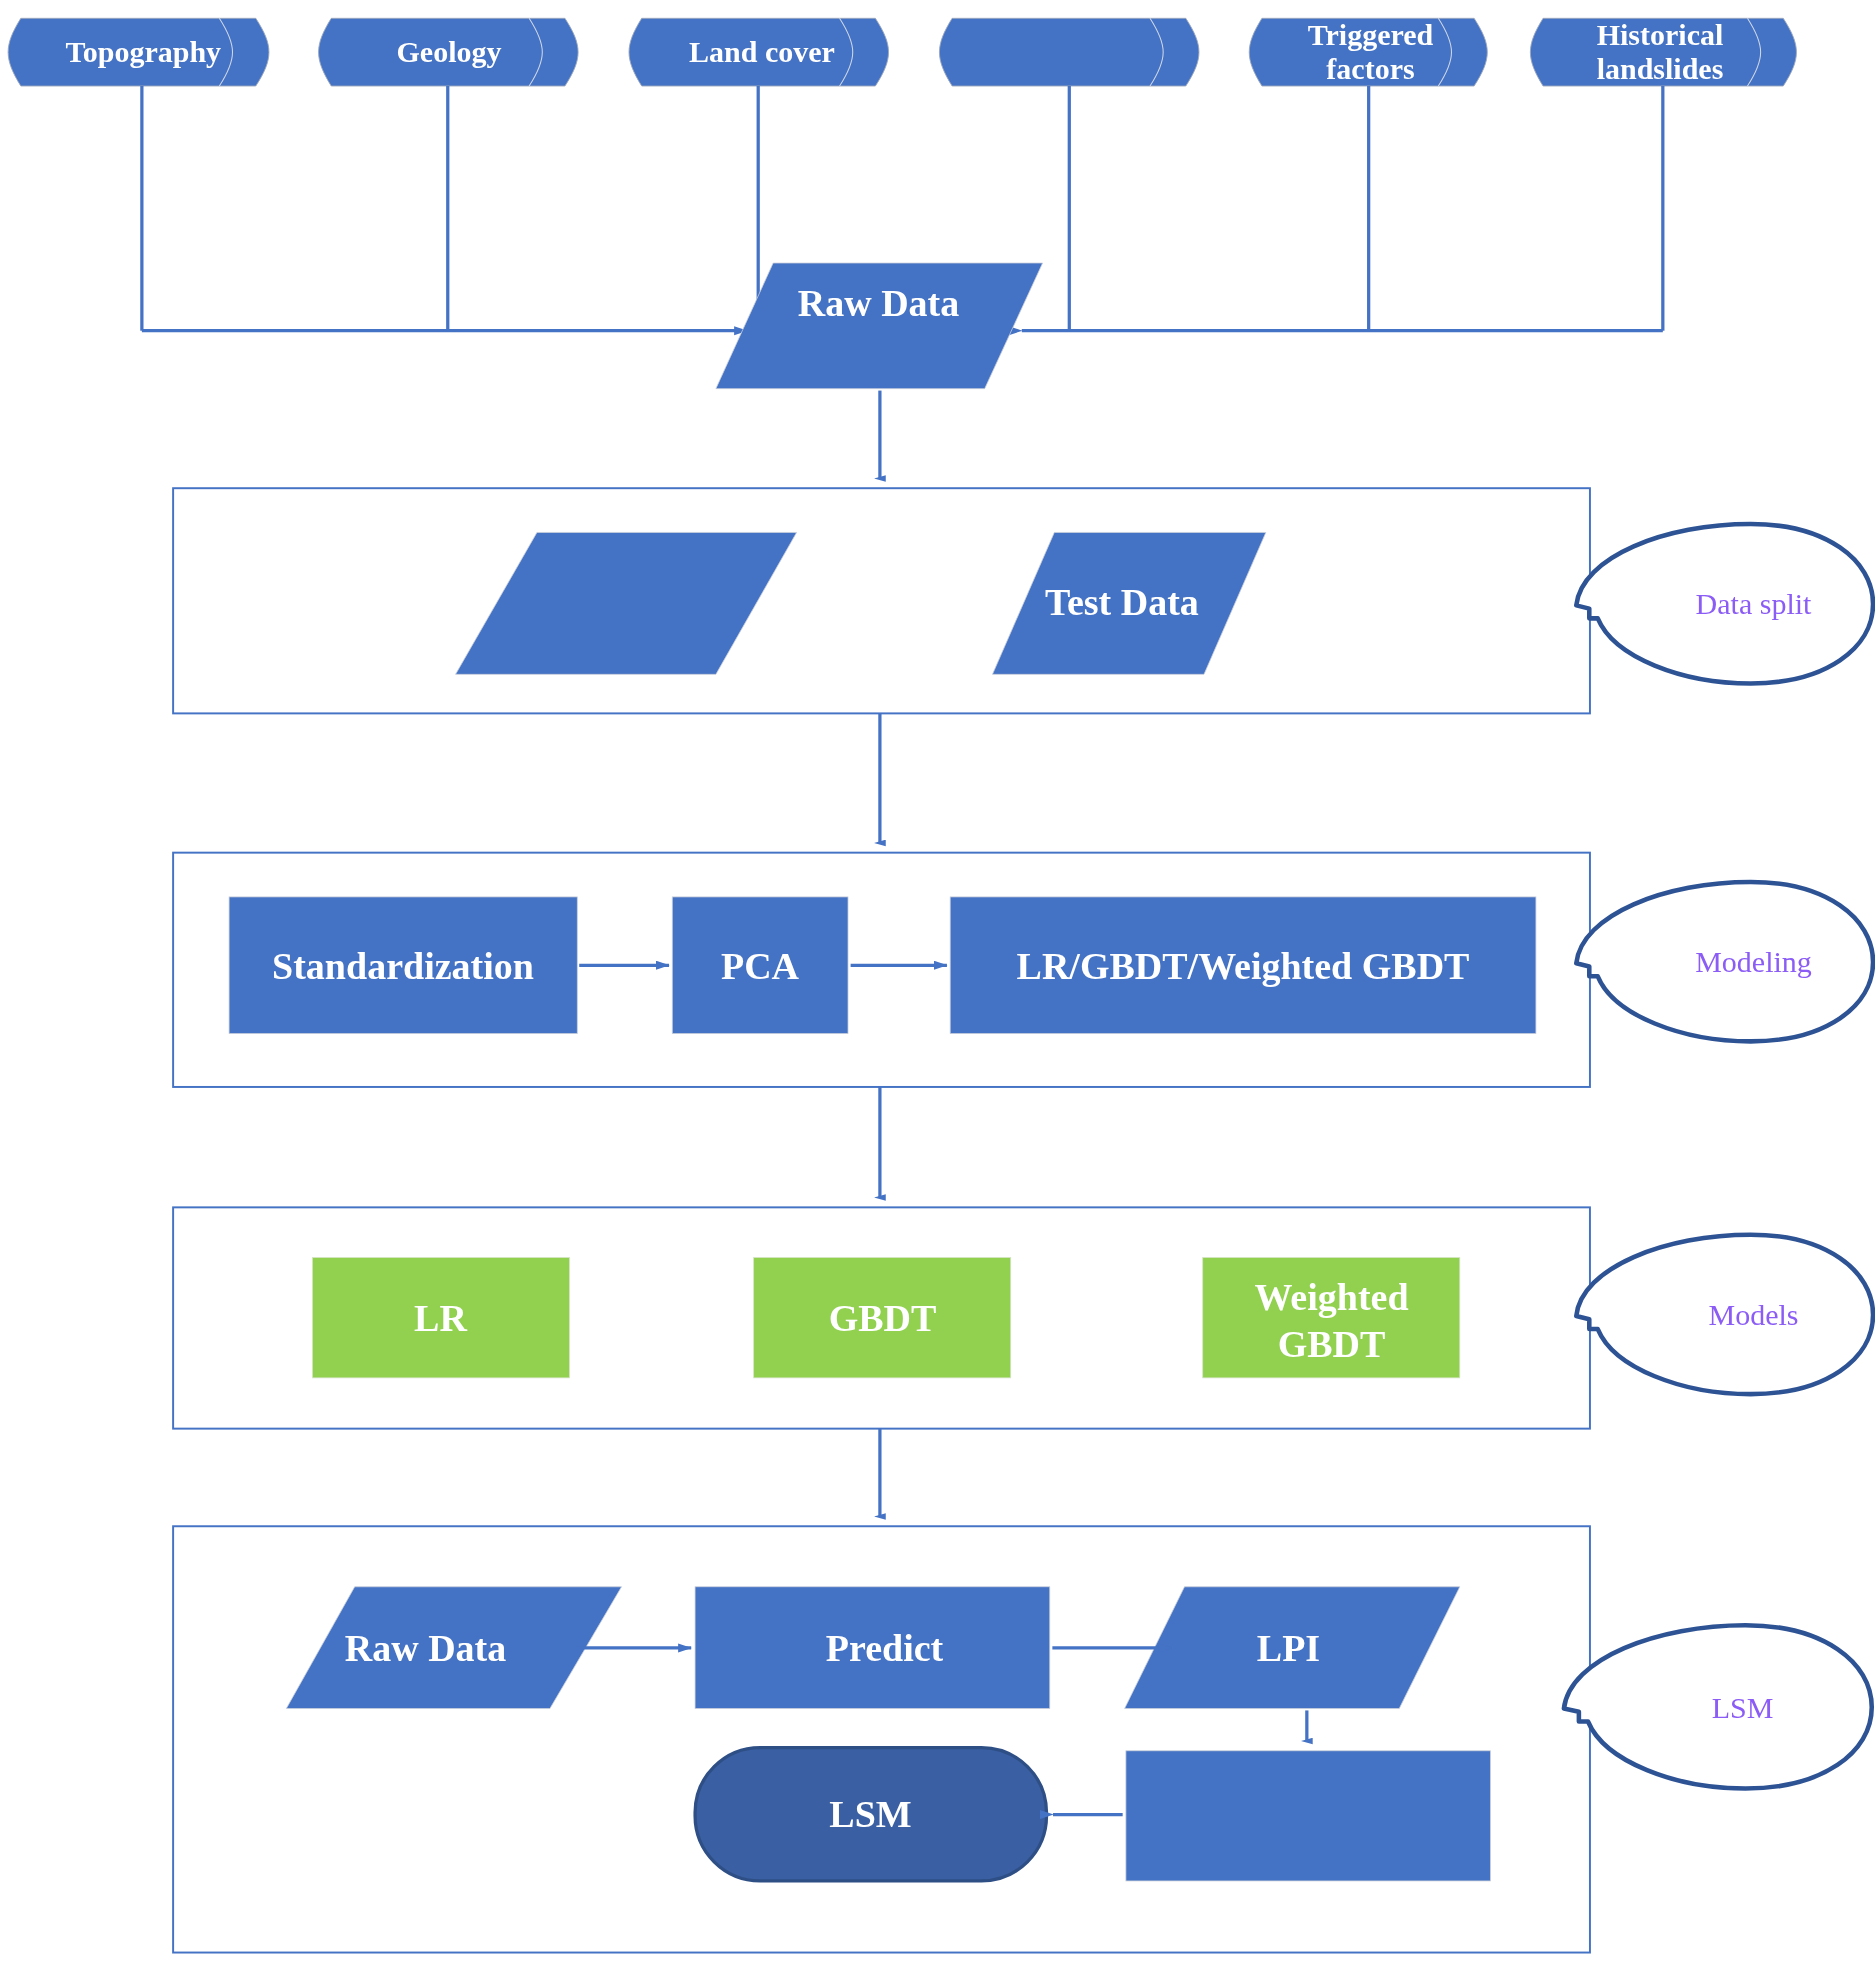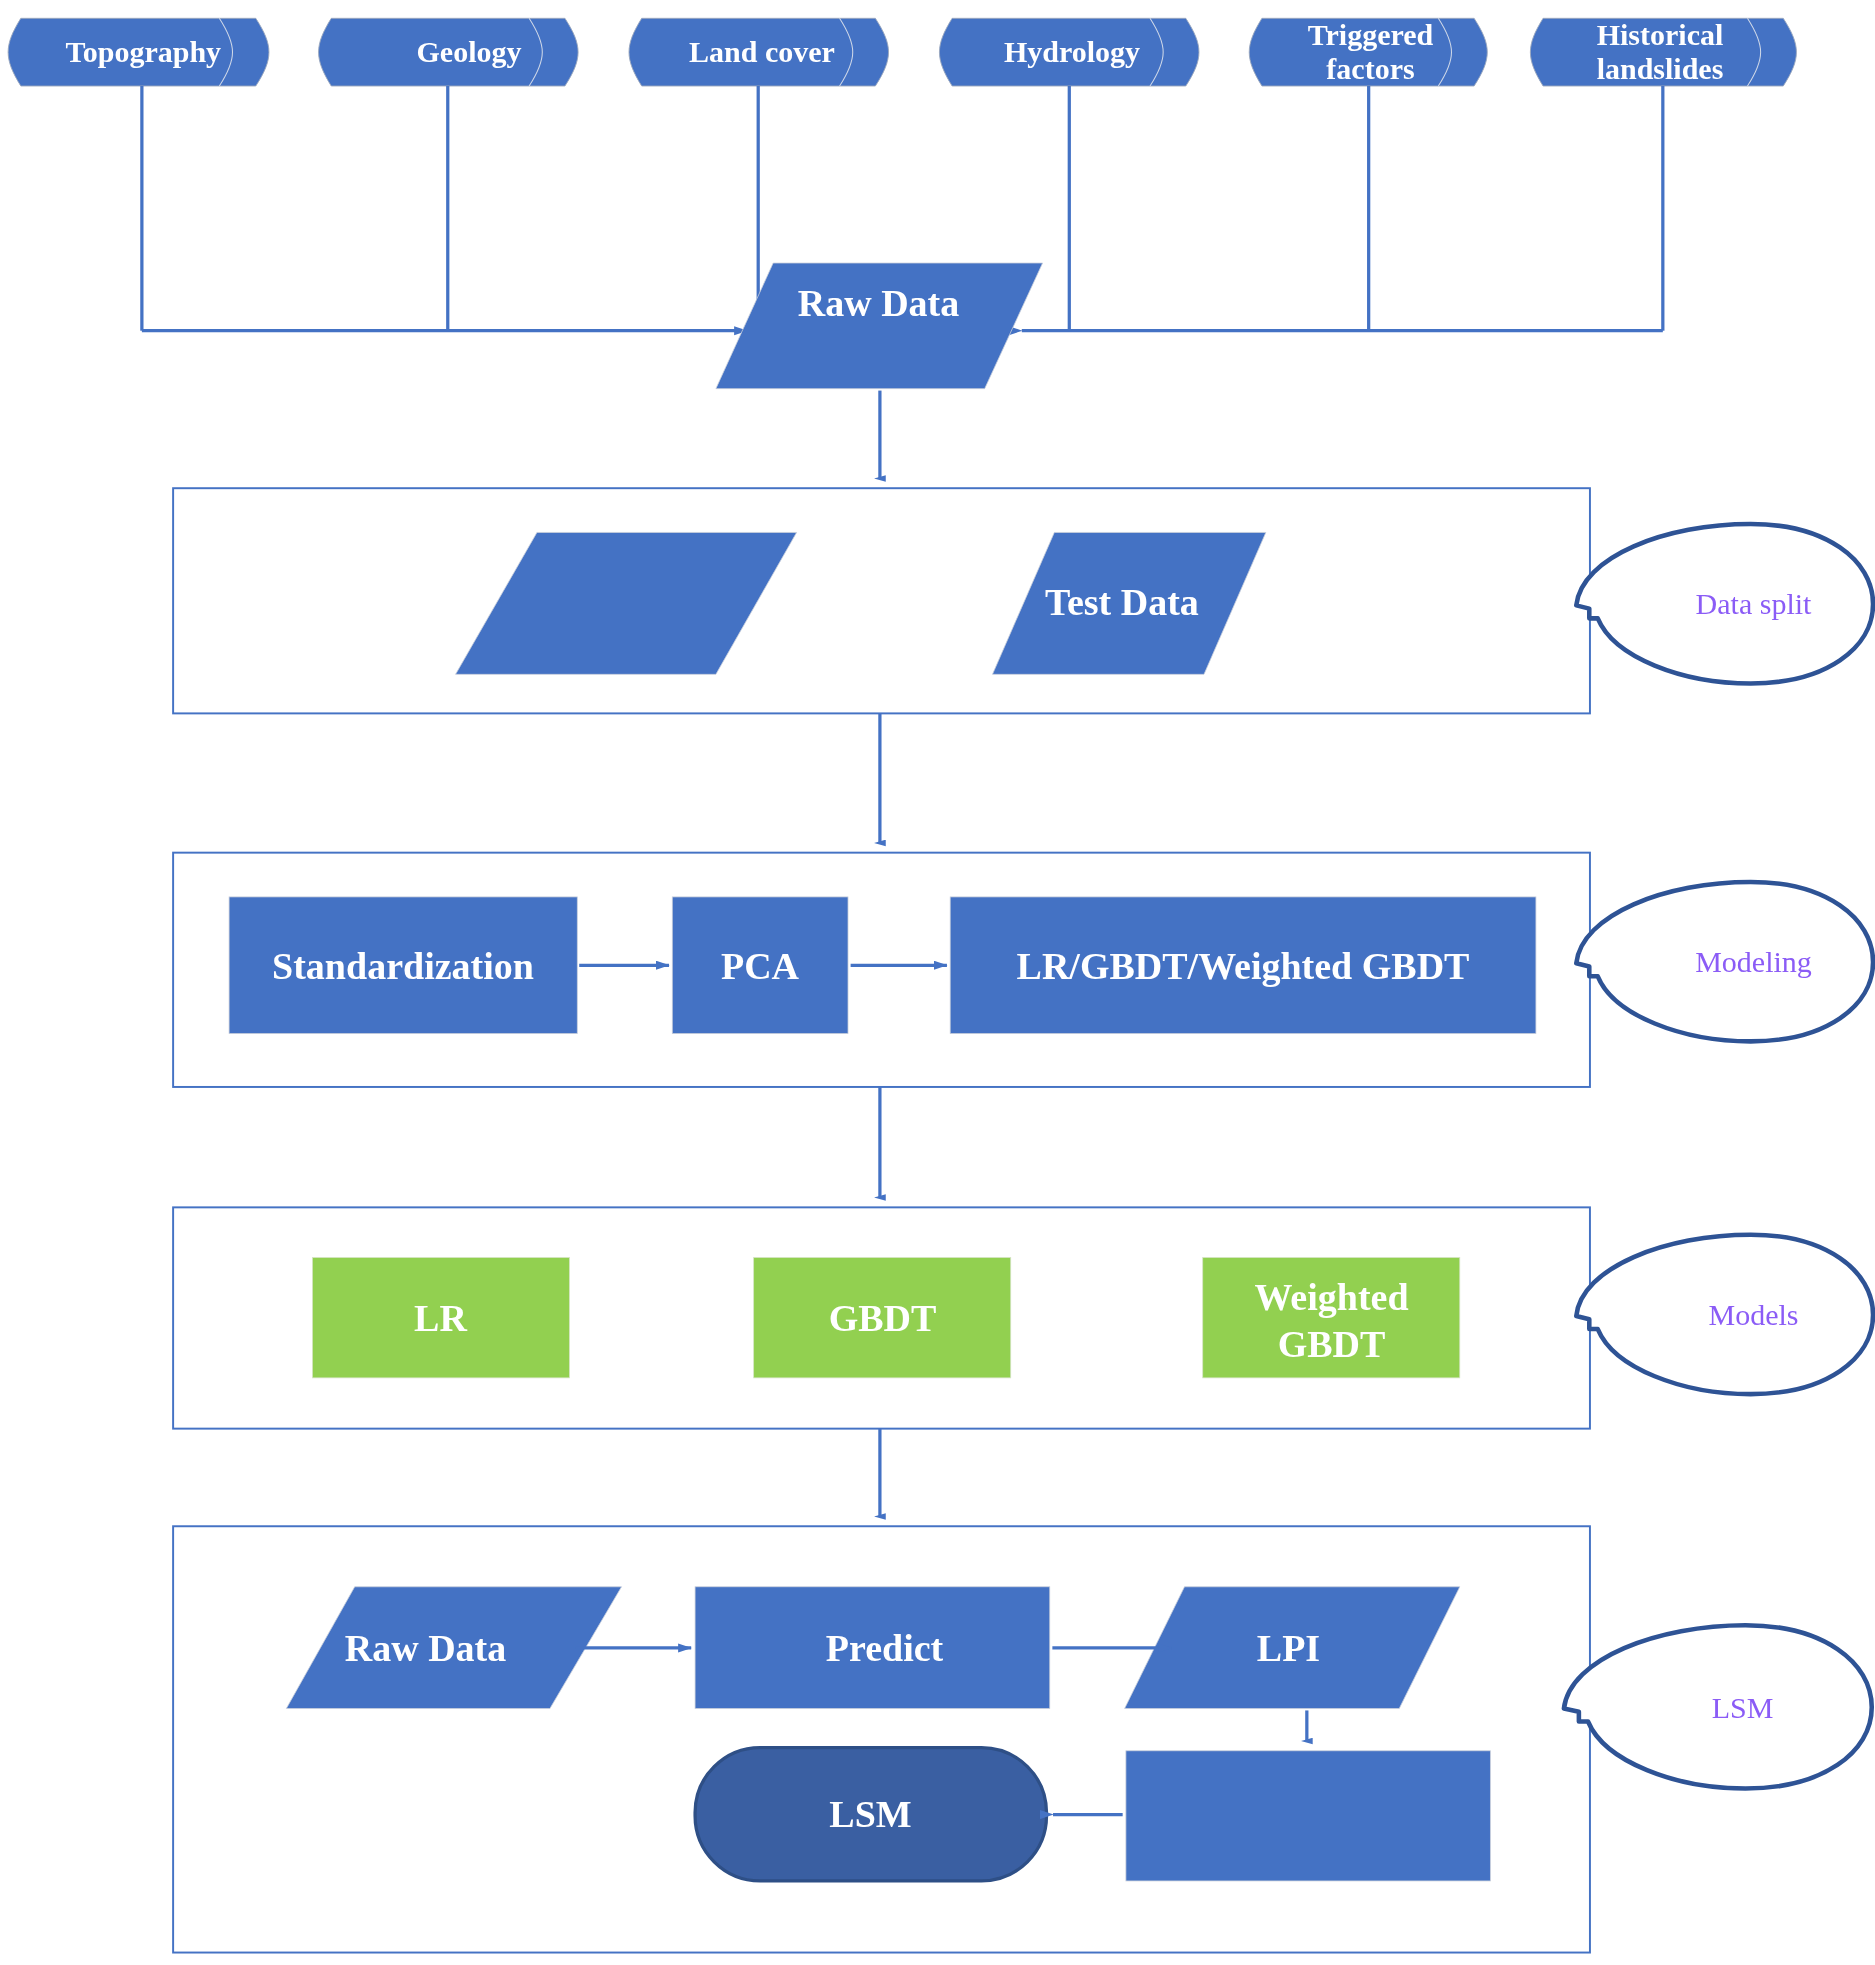--- a/index.html
+++ b/index.html
@@ -163,23 +163,22 @@
       <path d="M 2403 2625
                C 2412 2548 2548 2497 2682 2497
                C 2800 2497 2876 2553 2876 2623
                C 2876 2693 2800 2748 2682 2748
                C 2575 2748 2466 2707 2440 2645
                L 2426 2645 L 2426 2630 Z" fill="#ffffff" stroke="#2E5395" stroke-width="7" stroke-linejoin="round"></path>
     </g>
   </svg>
 
   <div class="cyl-label" style="left:16.3px;  top:18px;  width:254px; height:68px;">Topography</div>
-  <div class="cyl-label" style="left:342px; top:18px;  width:254px; height:68px;">Geology</div>
+  <div class="cyl-label" style="left:322px; top:18px;  width:254px; height:68px;">Geology</div>
   <div class="cyl-label" style="left:635px; top:18px;  width:254px; height:68px;">Land cover</div>
-  <div class="cyl-label" style="left:945px;top:18px;  width:254px; height:68px;">Hydrology</div>
   <div class="cyl-label" style="left:1250px;top:18px;  width:241px; height:68px; flex-direction:column;">
     <span>Triggered</span>
     <span>factors</span>
   </div>
   <div class="cyl-label" style="left:1533px;top:18px;  width:254px; height:68px; flex-direction:column;">
     <span>Historical</span>
     <span>landslides</span>
   </div>
 
   <div class="para-label" style="left:716px; top:280px; width:325px; height:46px;">Raw Data</div>

